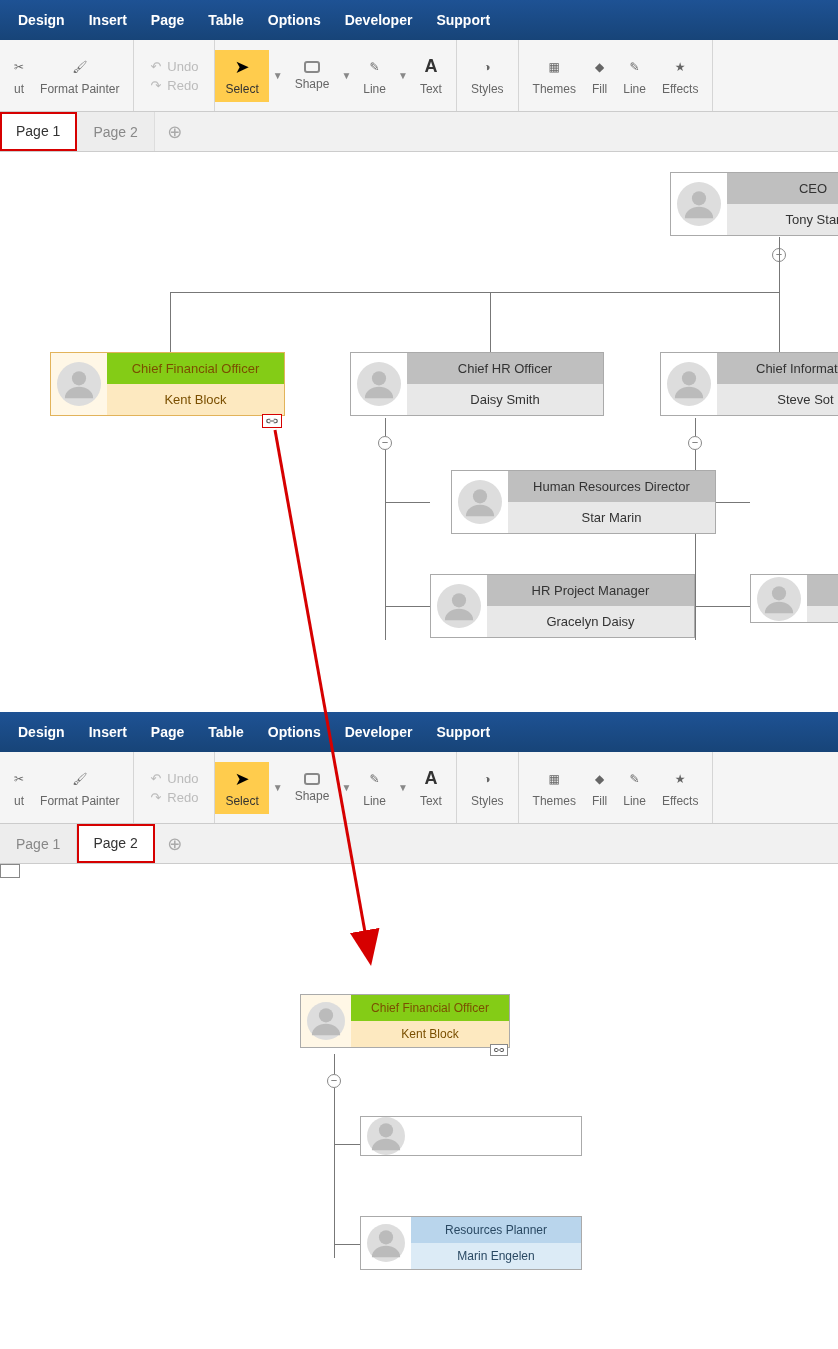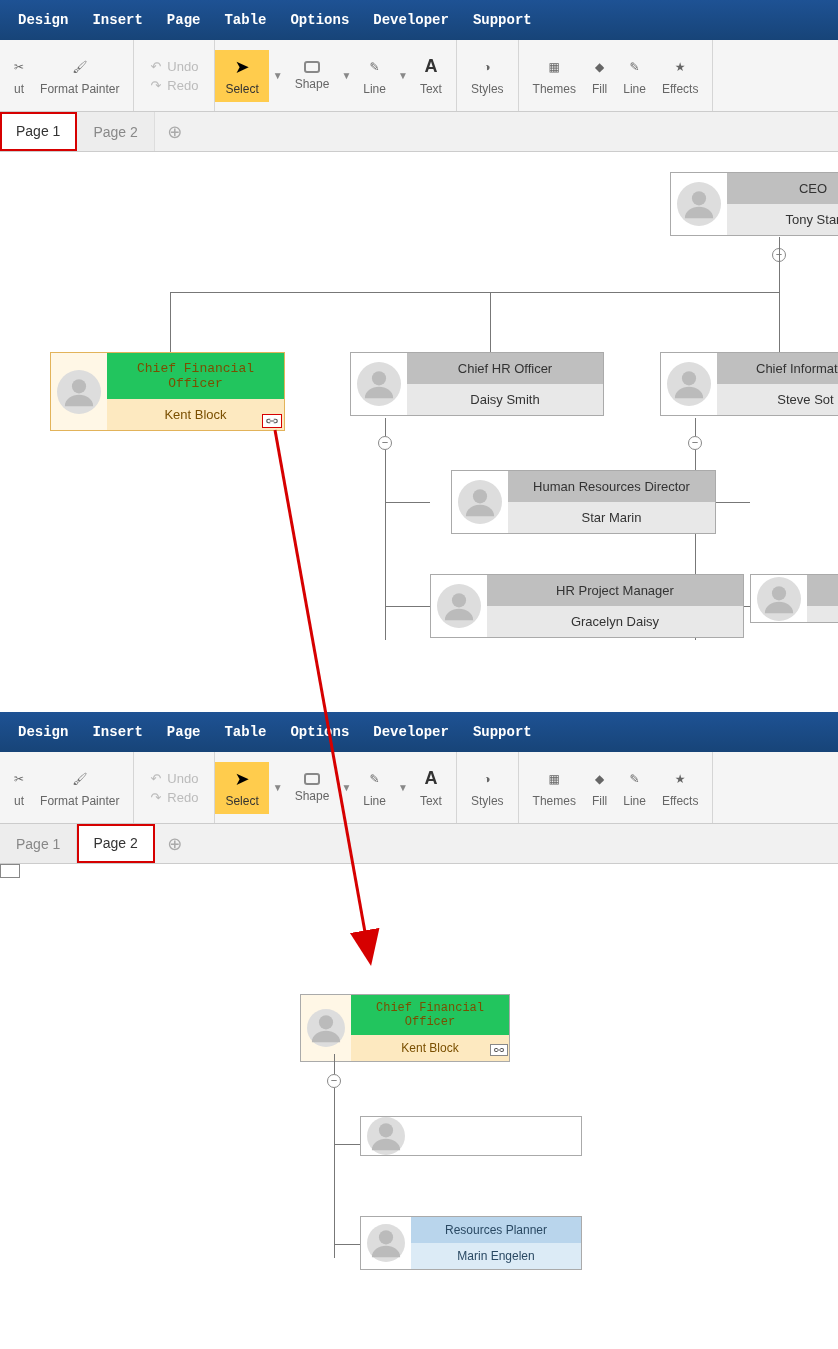--- a/index.html
+++ b/index.html
@@ -1,19 +1,19 @@
 <!DOCTYPE html>
 <html><head>
 <meta charset="utf-8">
 <style>
   * { box-sizing: border-box; margin: 0; padding: 0; }
   body { font-family: Arial, Helvetica, sans-serif; background: #fff; width: 838px; }
 
   
-  .menubar { background: #1a4a8a; background: linear-gradient(#1e5294,#174478); color:#fff; height:40px; display:flex; align-items:center; padding:16px 6px;font-family:Liberation Mono, monospace; }
+  .menubar { background: #1a4a8a; background: linear-gradient(#1e5294,#174478); color:#fff; height:40px; display:flex; align-items:center; padding:16px 6px; }
   .menubar .item { padding:0 12px; font-size:14px; font-weight:bold; cursor:pointer; }
 
   
   .toolbar { background:#f5f5f5; border-bottom:1px solid #ccc; height:72px; display:flex; align-items:stretch; }
   .tb-group { display:flex; align-items:center; padding:0 6px; border-right:1px solid #d5d5d5; }
   .tb-btn { display:flex; flex-direction:column; align-items:center; justify-content:center; padding:4px 8px; color:#666; font-size:12px; cursor:pointer; }
   .tb-btn .ico { height:22px; display:flex; align-items:center; justify-content:center; margin-bottom:4px; }
   .tb-btn.sel { background:#ffcc4d; color:#333; padding:6px 10px; }
   .undo-redo { display:flex; flex-direction:column; justify-content:center; padding:0 10px; color:#bbb; font-size:13px; }
   .undo-redo div { display:flex; align-items:center; gap:6px; padding:2px 0;}
@@ -35,21 +35,21 @@
   .avatar { width:44px; height:44px; border-radius:50%; background:#ddd; display:flex; align-items:center; justify-content:center;}
   .avatar svg { width:34px; height:34px; }
   .node .content-cell { flex:1; display:flex; flex-direction:column;}
   .node .title-row { text-align:center; padding:8px 6px; font-size:13px; }
   .node .name-row  { text-align:center; padding:8px 6px; font-size:13px; }
 
   
   .theme-grey .title-row { background:#bfbfbf; color:#333; }
   .theme-grey .name-row  { background:#e8e8e8; color:#333; }
   .theme-orange { border-color:#e2b35a;}
-  .theme-orange .title-row { background:#22c55e; color:#7a4f00;font-family:Liberation Mono, monospace;}
+  .theme-orange .title-row { background:#84cc16; color:#7a4f00;}
   .theme-orange .name-row  { background:#fde9c0; color:#7a4f00;}
   .theme-orange .avatar-cell { background:#fff7e6;}
   .theme-blue .title-row { background:#b9d5ec; color:#2a4963;}
   .theme-blue .name-row  { background:#dcebf6; color:#2a4963;}
 
   
   .hline { position:absolute; height:1px; background:#777;}
   .vline { position:absolute; width:1px;  background:#777;}
   .minus { position:absolute; width:14px; height:14px; border:1px solid #888; border-radius:50%; background:#fff; font-size:11px; line-height:11px; text-align:center; color:#666;}
 
@@ -255,21 +255,21 @@
               <use href="#person"></use>
             </svg>
           </div>
         </div>
       <div class="content-cell">
         <div class="title-row">Human Resources Director</div>
         <div class="name-row">Star Marin</div>
       </div>
     </div>
 
-    <div class="node theme-grey" style="left:430px; top:422px; width:314px;">
+    <div class="node theme-grey" style="left:430px; top:422px; width:265px;">
       <div class="avatar-cell">
           <div class="avatar">
             <svg>
               <use href="#person"></use>
             </svg>
           </div>
         </div>
       <div class="content-cell">
         <div class="title-row">HR Project Manager</div>
         <div class="name-row">Gracelyn Daisy</div>

